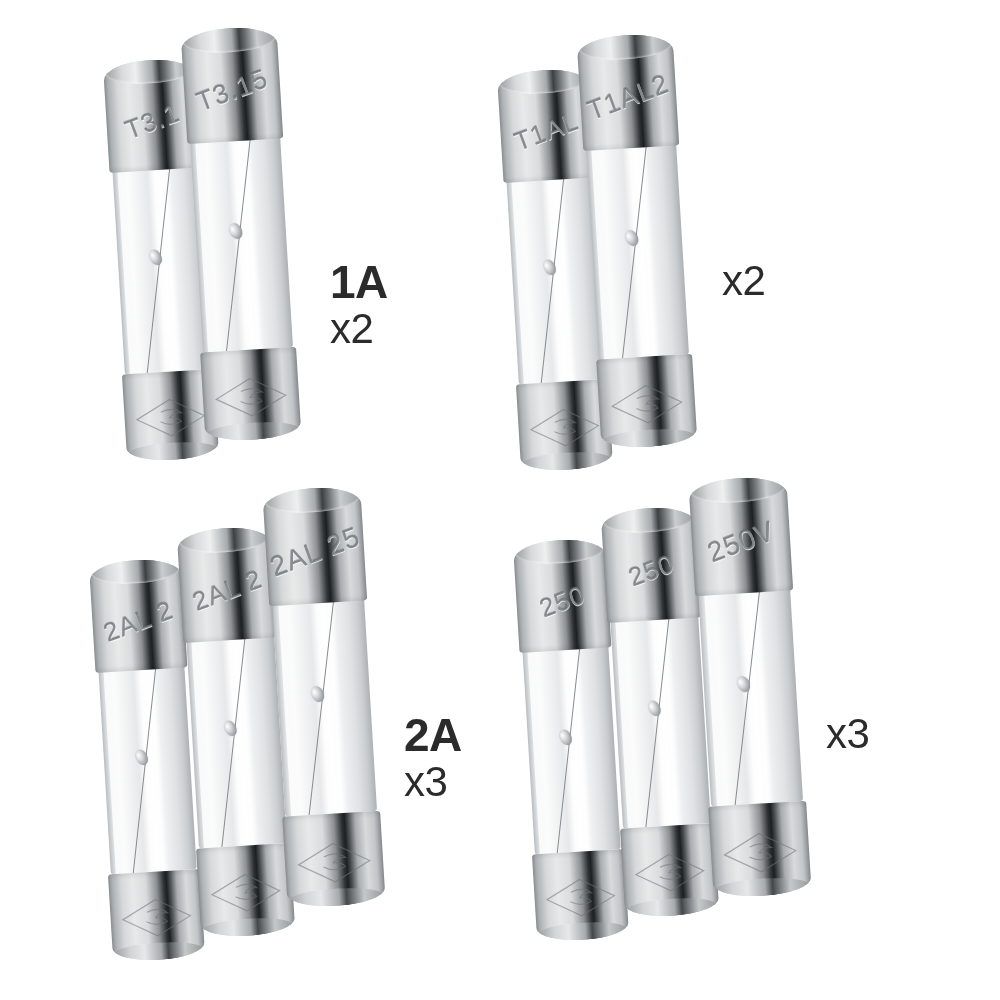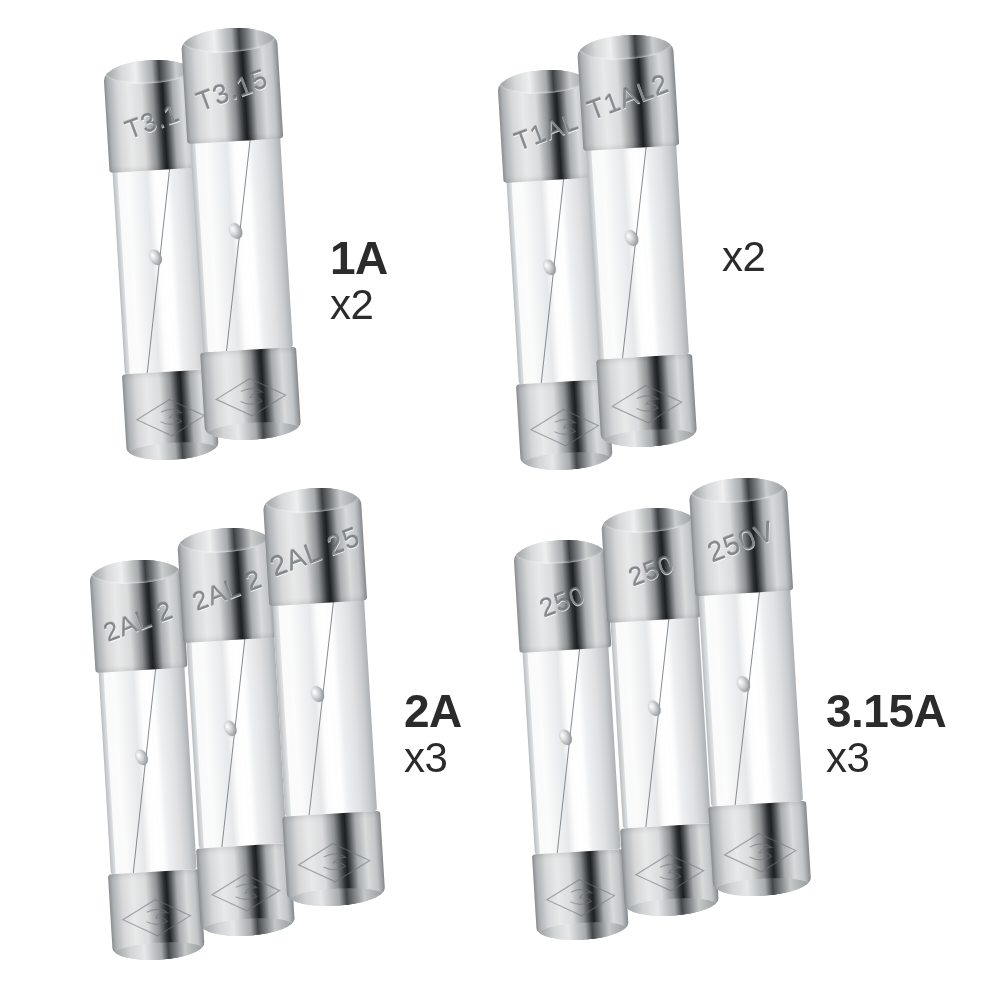--- a/index.html
+++ b/index.html
@@ -160,20 +160,21 @@
     pointer-events: none;
   }
   .cap-mark svg { display: block; }
 
   
   .label {
     position: absolute;
     color: #2b2b2b;
     line-height: 1.04;
     white-space: nowrap;
+    margin-top: 24px;
   }
   .label .amp {
     display: block;
     font-weight: bold;
     font-size: 46px;
     letter-spacing: -0.5px;
   }
   .label .qty {
     display: block;
     font-weight: normal;
@@ -407,17 +408,16 @@
         <div class="cap cap-bottom" style="top: 326px; height: 92px;">
           <div class="cap-mark">
             <svg width="75" height="42" viewBox="0 0 82 46">
               <path d="M41 2 L80 23 L41 44 L2 23 Z" fill="none" stroke="#6f7478" stroke-width="1.4"></path>
               <path d="M30 16 q14 -6 24 2 q-10 -1 -14 5 q10 0 13 5 q-12 6 -24 -1" fill="none" stroke="#6f7478" stroke-width="1.3"></path>
             </svg>
           </div>
         </div>
       </div>
       <div class="label" style="left: 826px; top: 688px; z-index: 50;">
-        <span class="amp">3.15A</span>
         <span class="qty">x3</span>
       </div>
     </div>
   </div>
 
 </body></html>

